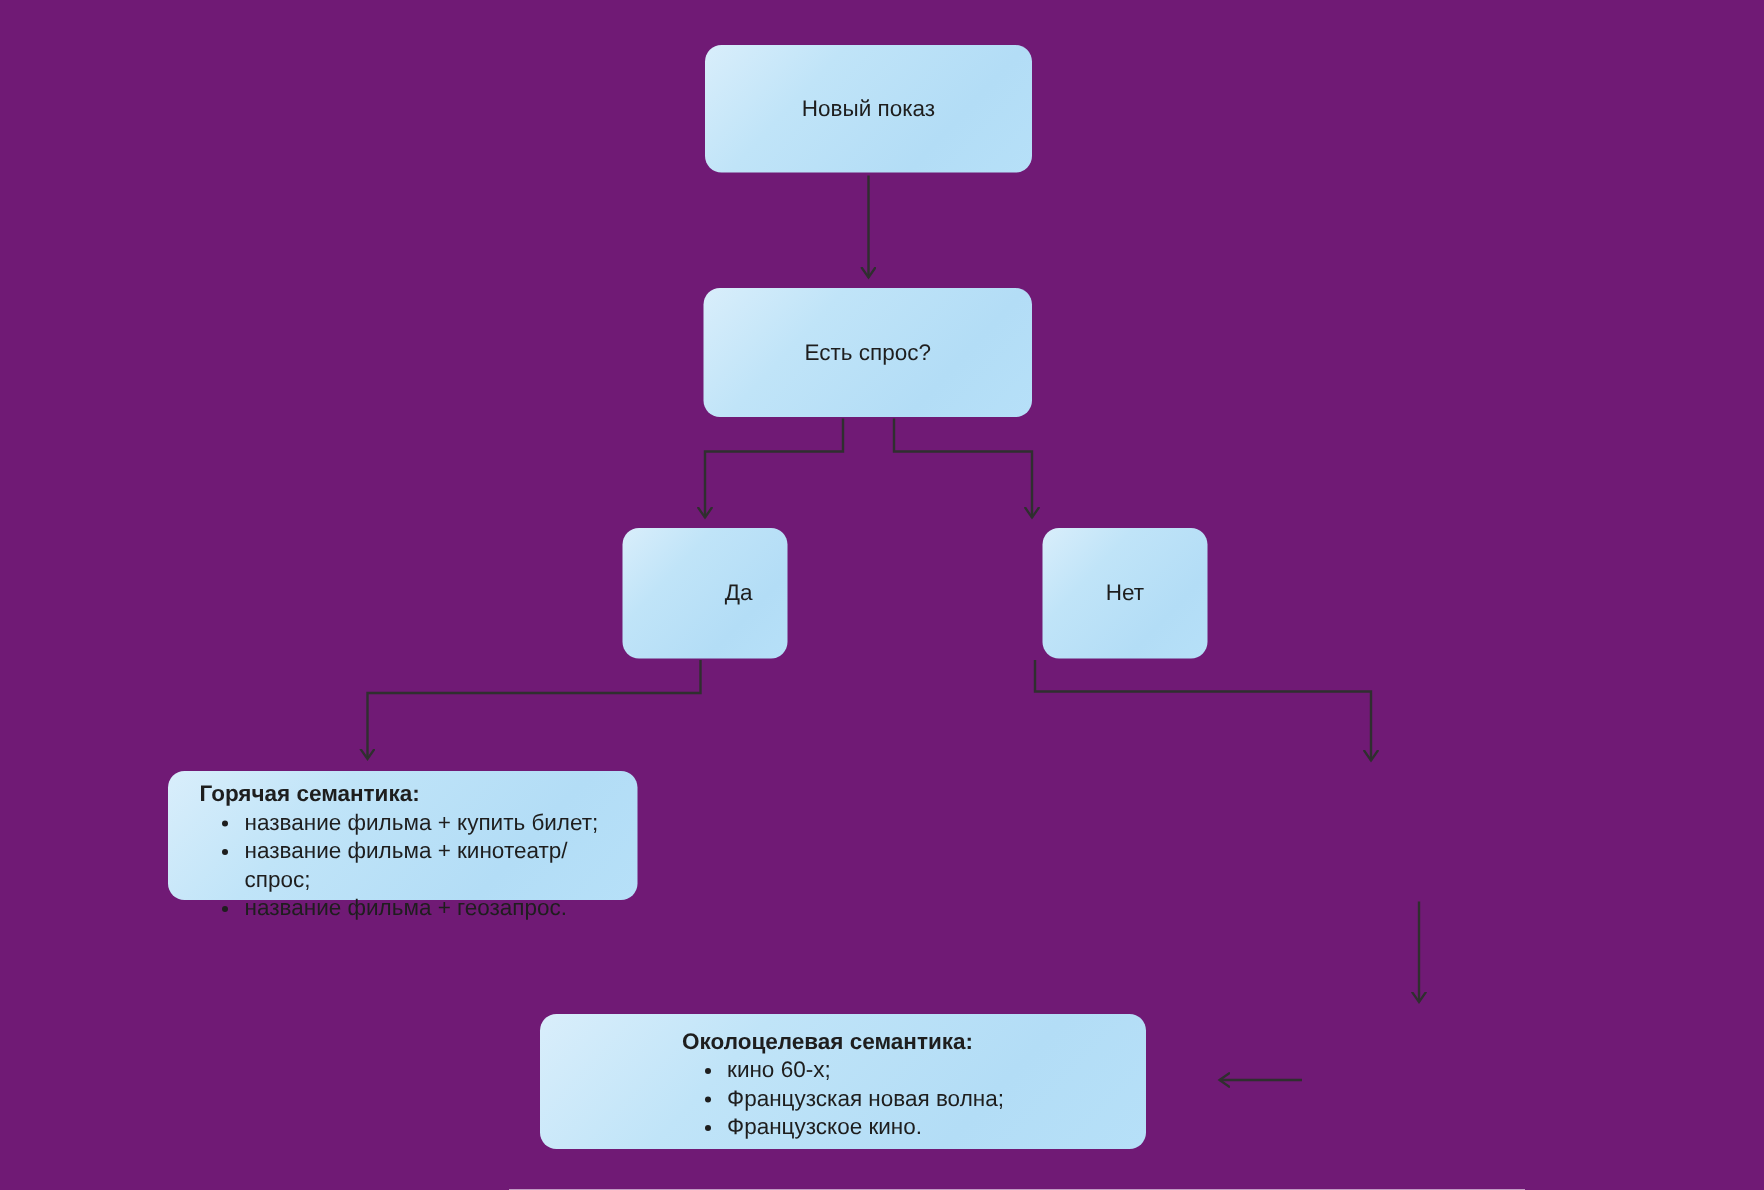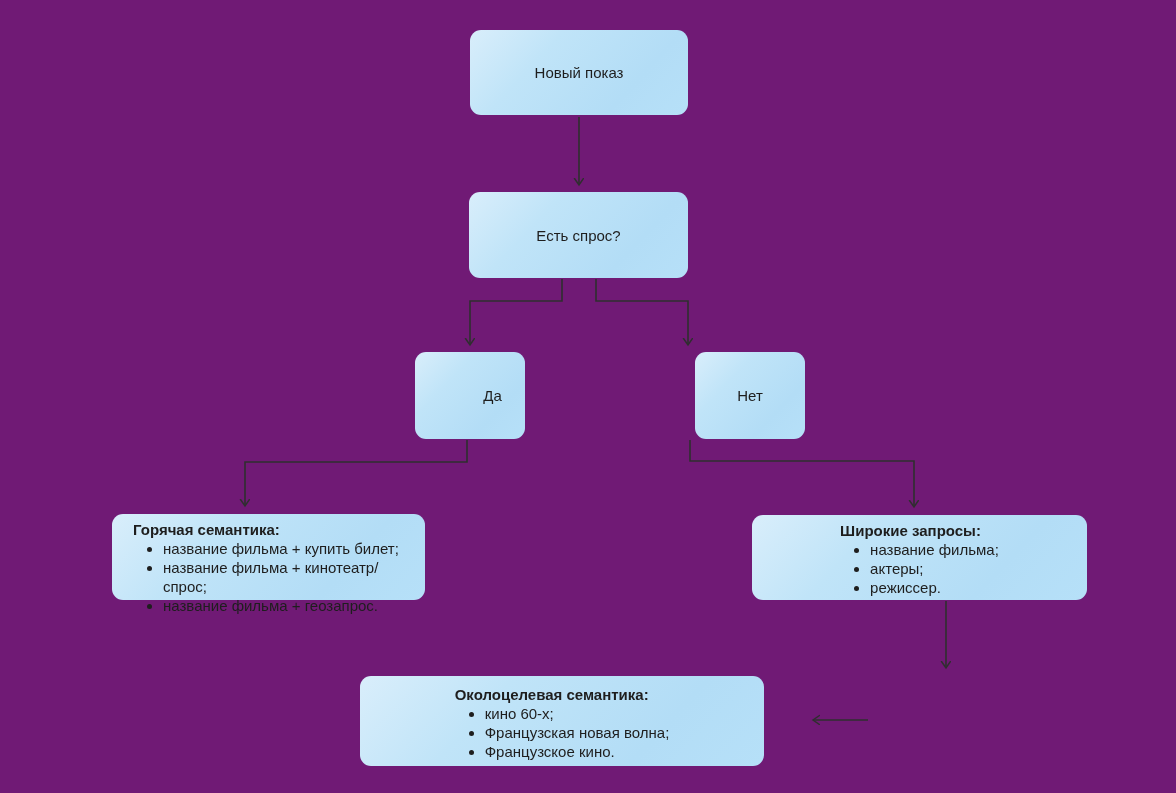--- a/index.html
+++ b/index.html
@@ -99,30 +99,20 @@
     <div class="block">
       <div class="node-title">Горячая семантика:</div>
       <ul>
         <li>название фильма + купить билет;</li>
         <li>название фильма + кинотеатр/спрос;</li>
         <li>название фильма + геозапрос.</li>
       </ul>
     </div>
   </div>
 
-  <div class="node list centered" style="left:752px; top:515px; width:335px; height:85px;">
-    <div class="block">
-      <div class="node-title">Широкие запросы:</div>
-      <ul>
-        <li>название фильма;</li>
-        <li>актеры;</li>
-        <li>режиссер.</li>
-      </ul>
-    </div>
-  </div>
 
 
   <div class="node list centered" style="left:360px; top:676px; width:404px; height:90px; padding-top:9px;">
     <div class="block">
       <div class="node-title">Околоцелевая семантика:</div>
       <ul>
         <li>кино 60-х;</li>
         <li>Французская новая волна;</li>
         <li>Французское кино.</li>
       </ul>

